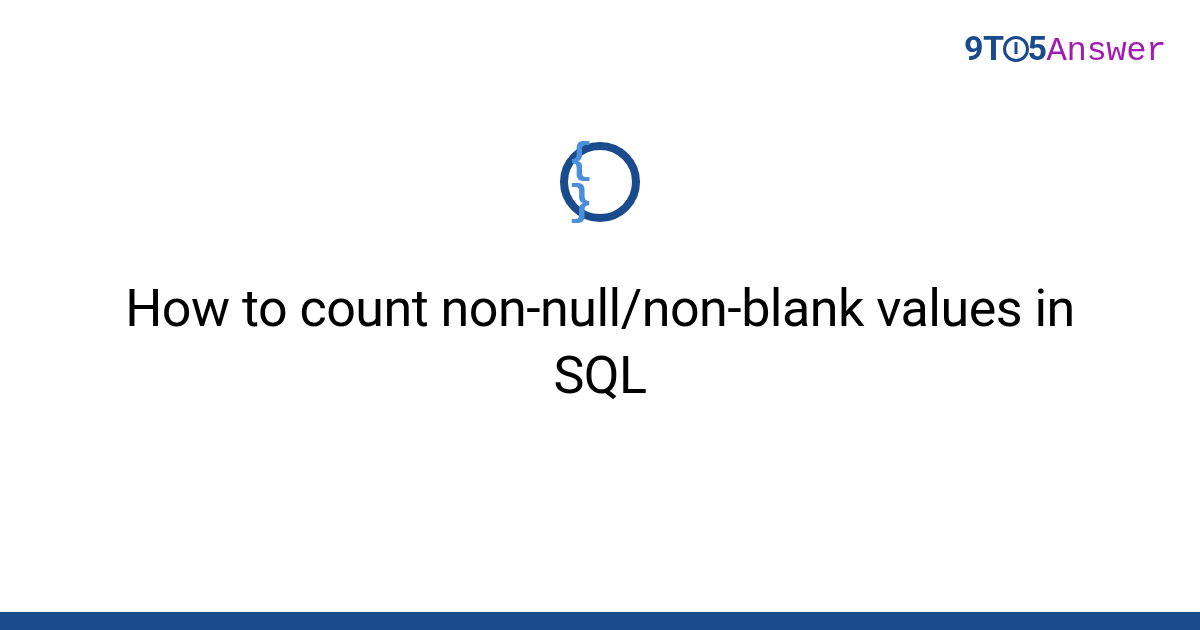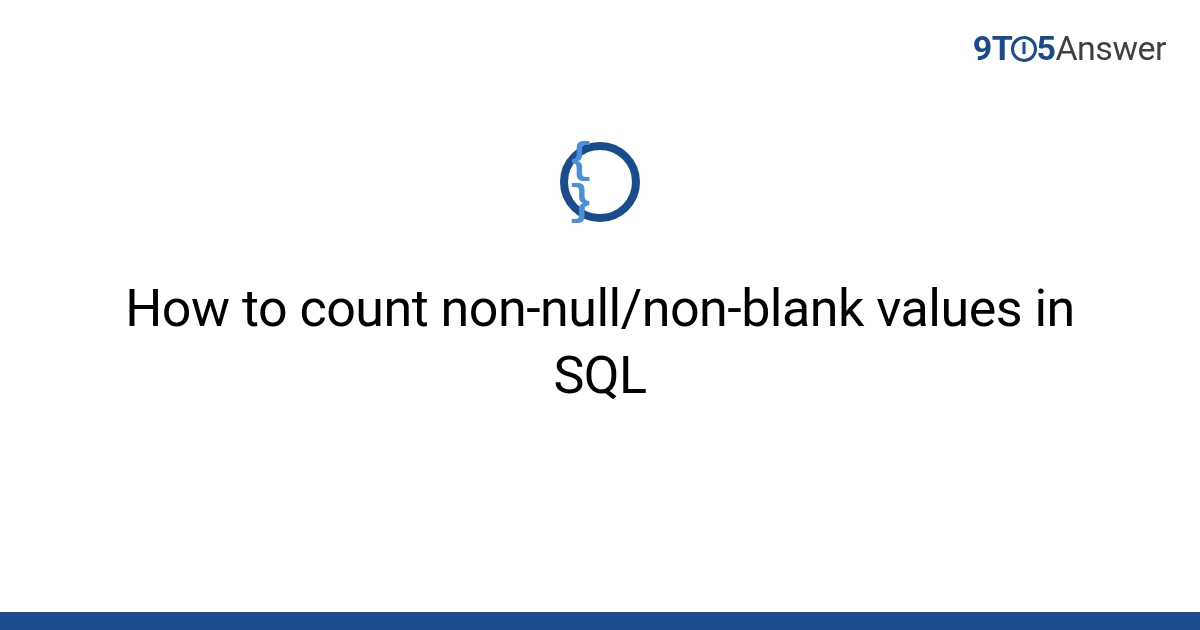--- a/index.html
+++ b/index.html
@@ -45,21 +45,22 @@
       background: #1a4b8c;
       left: 50%;
       top: 3px;
       transform: translateX(-50%);
     }
     .logo .part-5 {
       font-weight: 700;
     }
     .logo .part-answer {
       font-weight: 400;
-      color: #404040;
+      color: #a21caf;
+      font-family: Liberation Mono, monospace;
     }
     .center-content {
       position: absolute;
       top: 142px;
       left: 0;
       right: 0;
       display: flex;
       flex-direction: column;
       align-items: center;
     }

